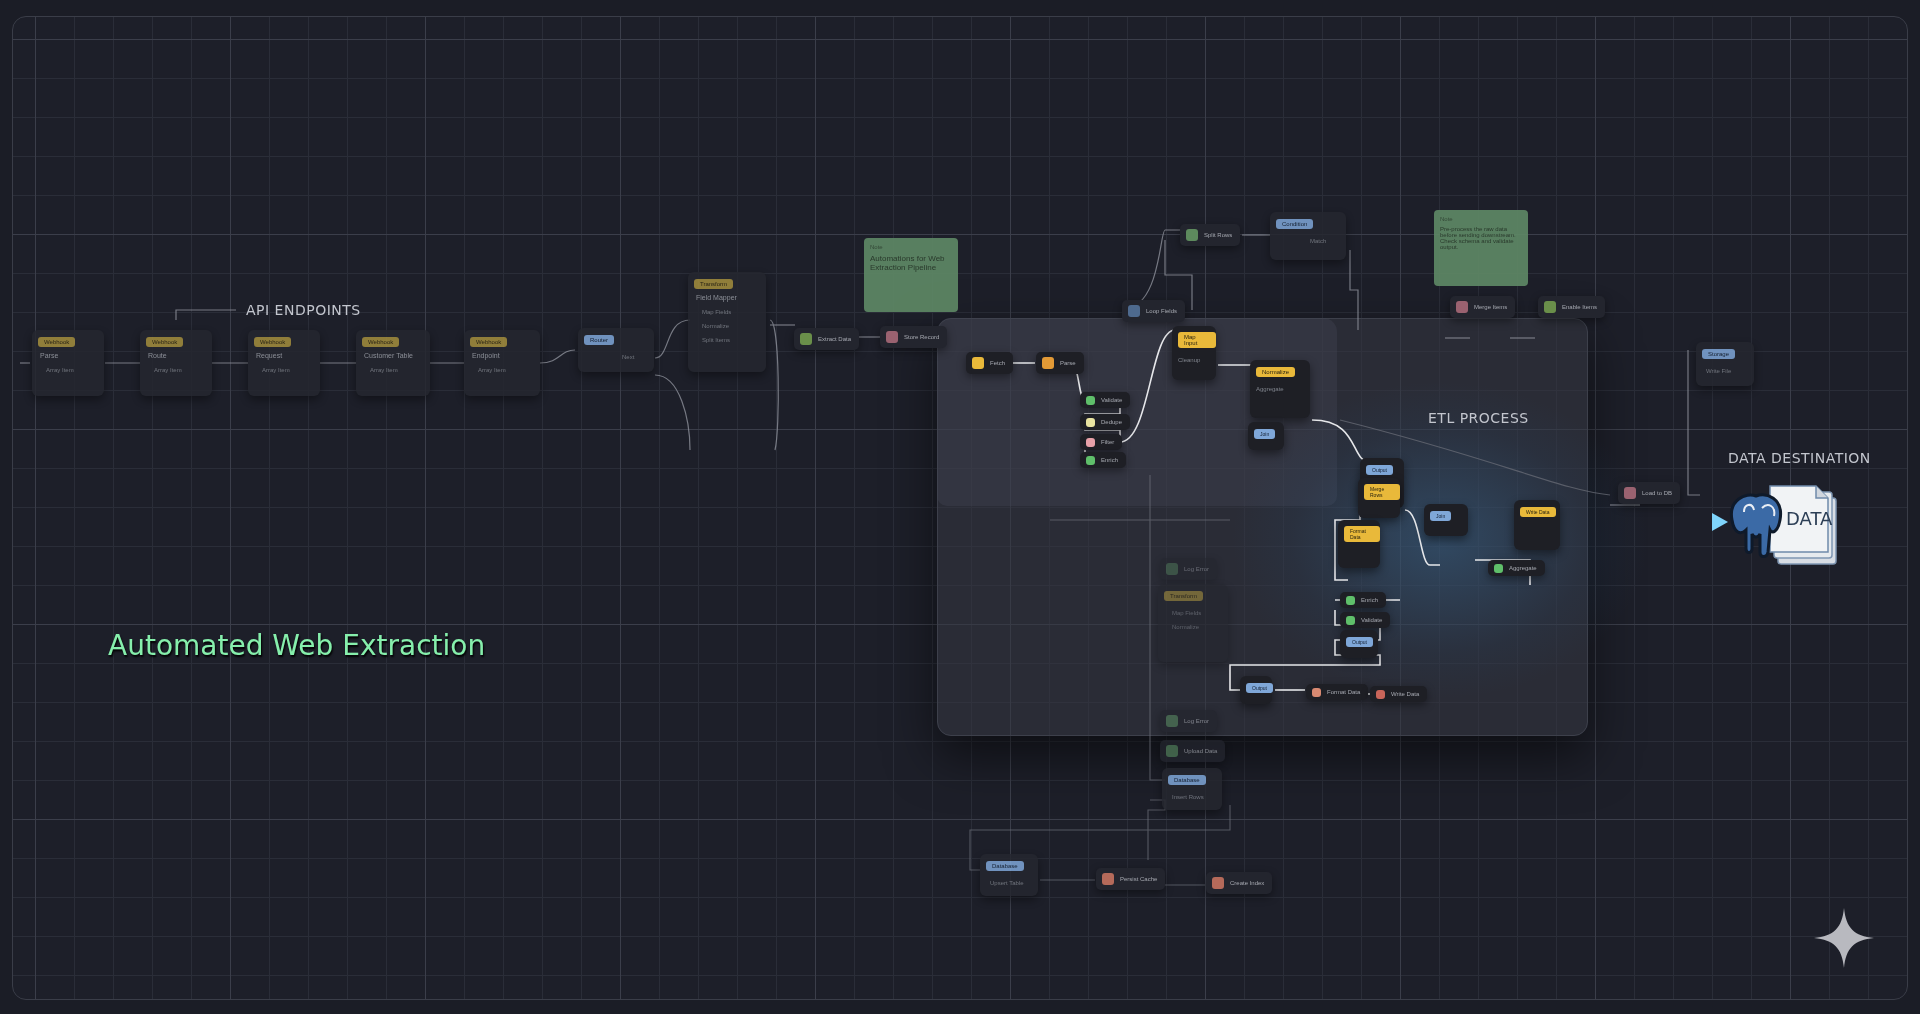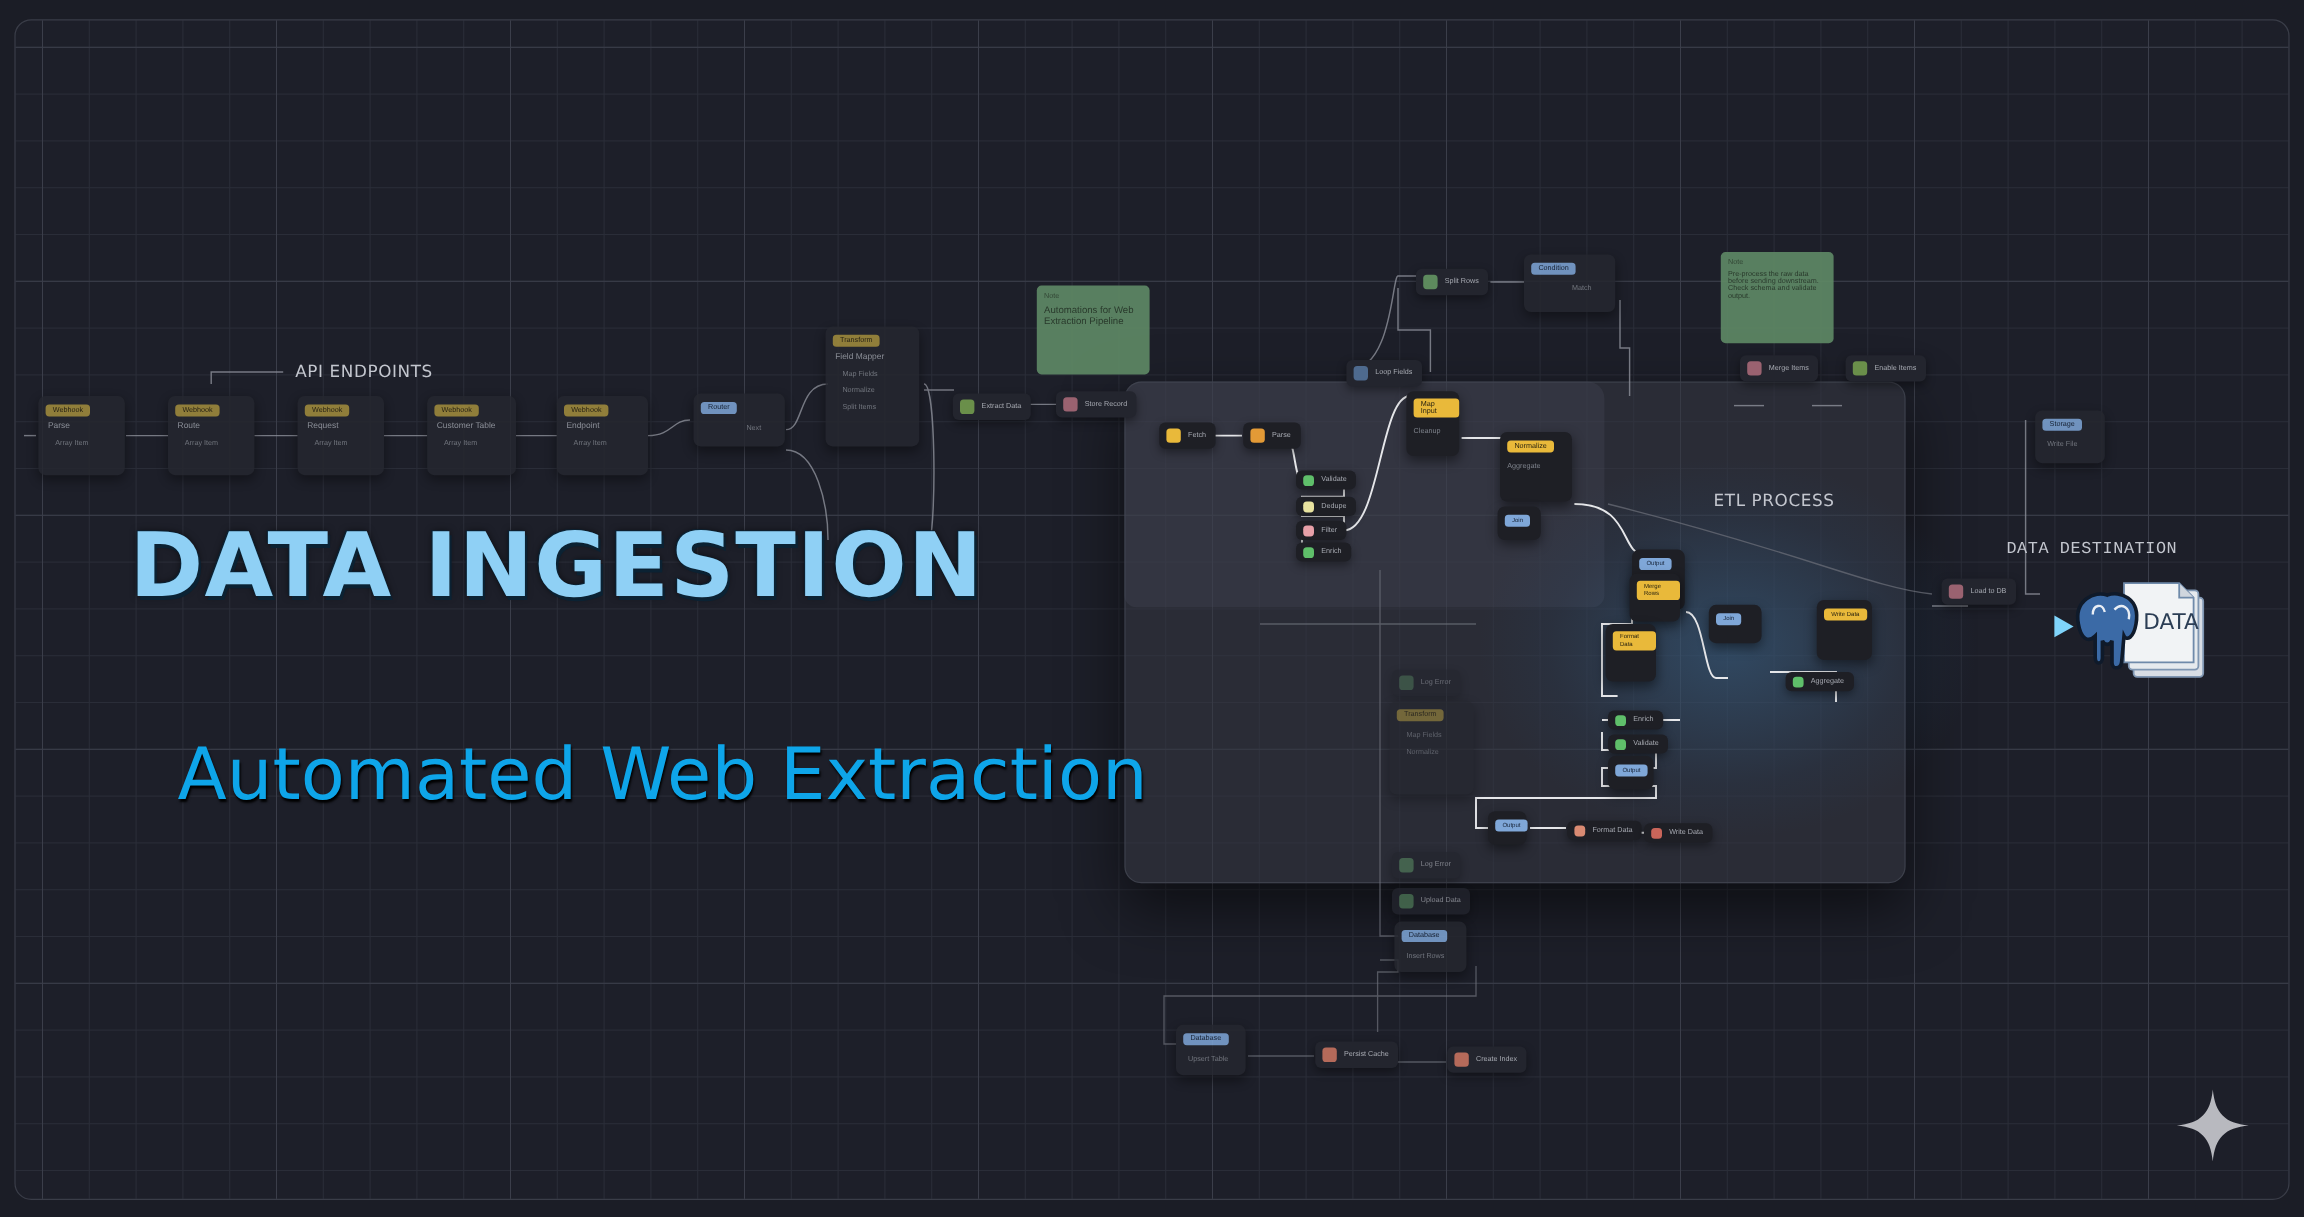--- a/index.html
+++ b/index.html
@@ -9,38 +9,38 @@
     background-image:
       linear-gradient(#3b3e4a 1px, transparent 1px),
       linear-gradient(90deg,#3b3e4a 1px, transparent 1px),
       linear-gradient(#2a2d38 1px, transparent 1px),
       linear-gradient(90deg,#2a2d38 1px, transparent 1px);
     background-size:195px 195px,195px 195px,39px 39px,39px 39px;
     background-position:-1px 22px, 22px -1px, -1px 22px, 22px -1px;}
   .abs{position:absolute;}
   .title{left:108px;top:430px;color:#8fd0f5;font-family:"DejaVu Sans",sans-serif;font-weight:bold;font-size:74px;line-height:84px;letter-spacing:1px;
     text-shadow:2px 3px 0 #0b2233, -1px -1px 0 #0b2233, 0 0 6px rgba(0,0,0,.6);}
-  .subtitle{left:108px;top:618px;color:#0ea5e9;font-family:"DejaVu Sans",sans-serif;font-size:60px;line-height:56px;text-shadow:1px 2px 2px #000;margin-left:40px;}
+  .subtitle{left:108px;top:618px;color:#86efac;font-family:"DejaVu Sans",sans-serif;font-size:28px;line-height:56px;text-shadow:1px 2px 2px #000;}
   .section-label{color:#c3c6ce;font-family:"DejaVu Sans",sans-serif;font-size:14px;letter-spacing:.5px;}
   .node{position:absolute;background:#262832;border-radius:6px;box-shadow:0 4px 10px rgba(0,0,0,.45);}
   .node.dim{background:#25272f;opacity:.85;}
   .node .tag{display:inline-block;margin:6px 0 0 6px;padding:2px 6px;border-radius:3px;font-size:6px;color:#2a2410;background:#a58f3e;}
   .node .tag.blue{background:#7fa7d8;color:#142033;}
   .node .tag.yellow{background:#e9b93a;}
   .node .name{font-size:7px;color:#9da1aa;margin:4px 8px 0;}
   .node .row{font-size:6px;color:#7f838c;margin:8px 0 0 14px;}
   .pill{position:absolute;background:#23252e;border-radius:5px;height:22px;display:flex;align-items:center;box-shadow:0 3px 8px rgba(0,0,0,.4);}
   .pill .ic{width:12px;height:12px;border-radius:3px;margin:0 6px;}
   .pill span.t{font-size:6px;color:#a6a9b1;padding-right:8px;white-space:nowrap;}
   .sticky{position:absolute;background:#5f8a66;border-radius:4px;opacity:.9;color:#2b3d2d;font-size:8px;padding:6px;box-sizing:border-box;}
   .etl-panel{position:absolute;left:937px;top:318px;width:649px;height:416px;background:rgba(52,55,66,.55);border-radius:14px;box-shadow:0 20px 50px rgba(0,0,0,.55);border:1px solid #3d404b;}
   .etl-top{position:absolute;left:937px;top:318px;width:400px;height:188px;background:rgba(70,73,86,.35);border-radius:14px 14px 10px 10px;}
   .glow{position:absolute;left:1230px;top:380px;width:420px;height:320px;background:radial-gradient(ellipse at center, rgba(60,120,170,.38), rgba(40,80,120,.12) 50%, transparent 70%);}
   svg.wires{position:absolute;left:0;top:0;}
-  .dest-label{left:1672px;top:450px;font-family:Liberation Mono, monospace;}
+  .dest-label{left:1728px;top:450px;}
   .etl-label{left:1428px;top:410px;}
   .api-label{left:246px;top:302px;}
   .sparkle{position:absolute;left:1812px;top:906px;width:64px;height:64px;}
 </style>
 </head>
 <body>
 
 <div class="frame"></div>
 
 <div class="etl-panel"></div>
@@ -300,21 +300,20 @@
 <div class="node dim" style="left:1696px;top:342px;width:58px;height:44px;">
   <div class="tag blue">Storage</div>
   <div class="row" style="margin-left:10px">Write File</div>
 </div>
 <div class="pill" style="left:1618px;top:482px;">
     <div class="ic" style="background:#9a6270"></div>
     <span class="t">Load to DB</span>
   </div>
 
 <div class="abs title">
-  <div>DATA INGESTION</div>
 </div>
 <div class="abs subtitle">
   <div>Automated Web Extraction</div>
 </div>
 
 <div class="abs" style="left:1730px;top:478px;width:118px;height:90px;">
   <svg width="118" height="90" viewBox="0 0 118 90">
     <rect x="48" y="20" width="58" height="66" rx="3" fill="#d8dde4" stroke="#7f96b2" stroke-width="1.5"></rect>
     <rect x="44" y="14" width="58" height="66" rx="3" fill="#e6eaee" stroke="#7f96b2" stroke-width="1.5"></rect>
     <path d="M40 8 H86 L98 20 V74 H40 Z" fill="#f1f3f5" stroke="#6f8aaa" stroke-width="1.5"></path>

